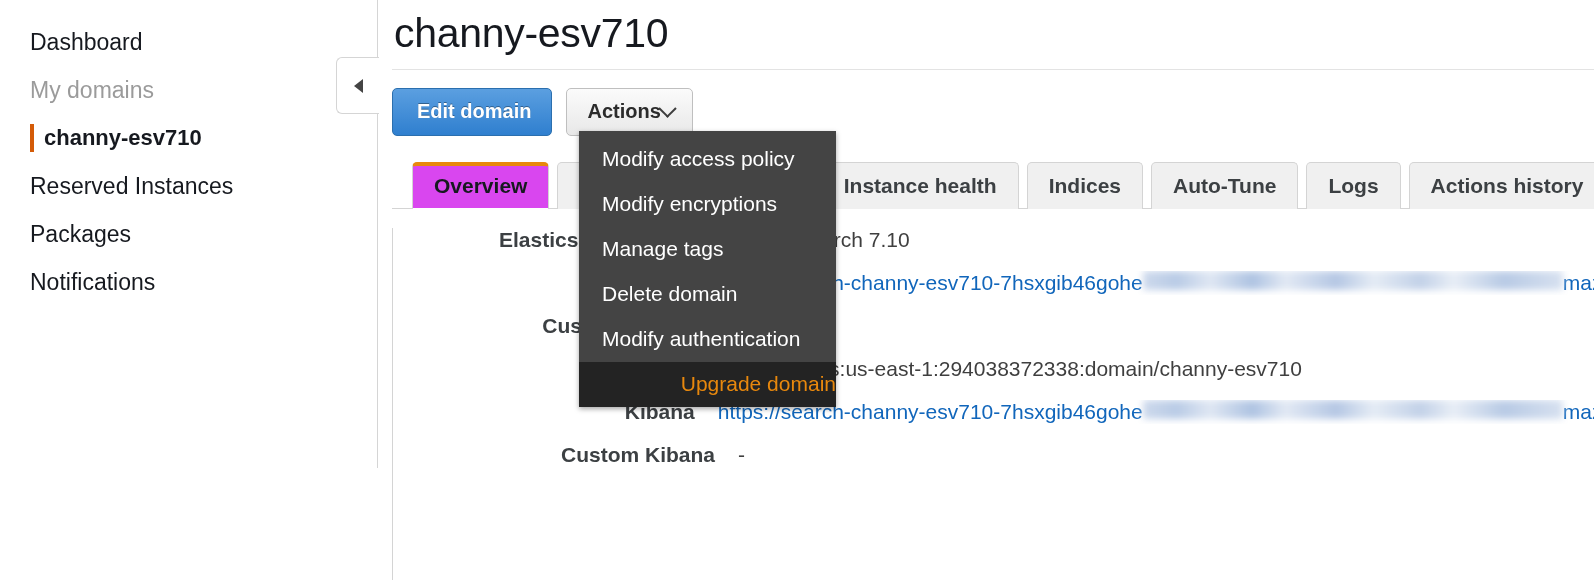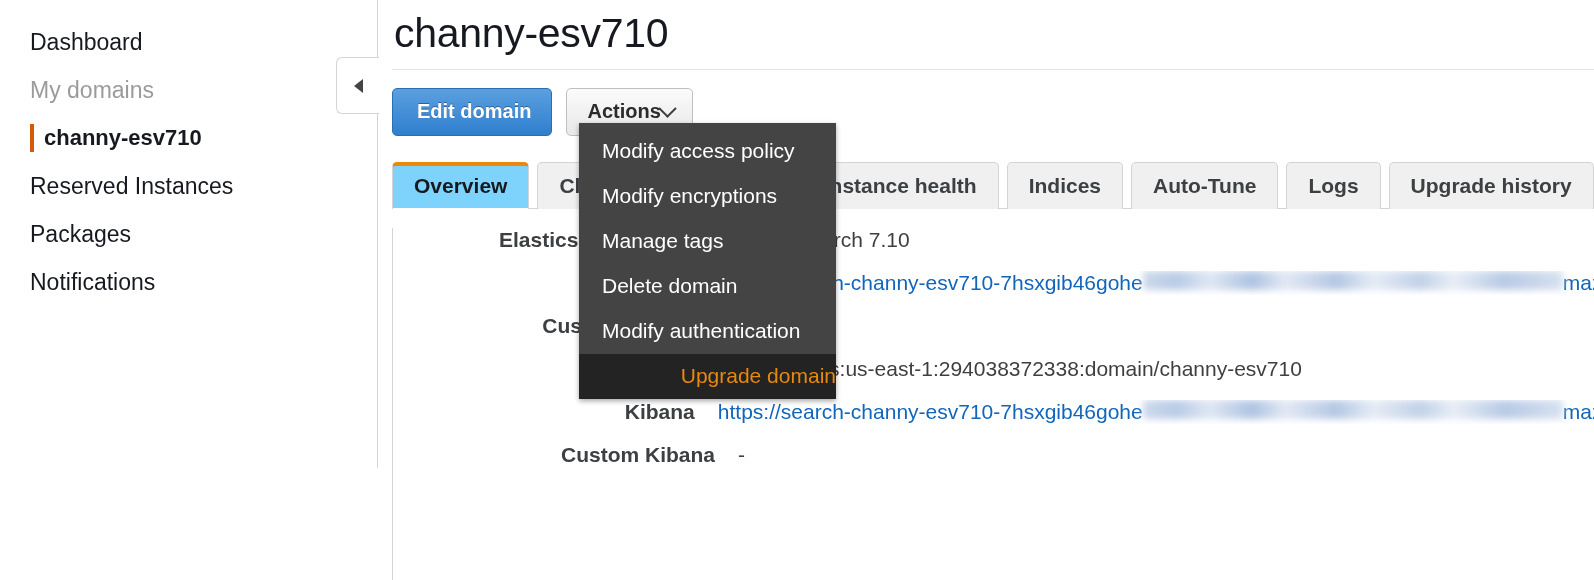--- a/index.html
+++ b/index.html
@@ -141,21 +141,21 @@
     width: 11px; height: 11px;
     border-right: 2.5px solid #3d3d3d;
     border-bottom: 2.5px solid #3d3d3d;
     transform: rotate(45deg) translate(-2px,-2px);
   }
 
   
   #actions-menu {
     position: absolute;
     left: 187px;
-    top: 123px;
+    top: 131px;
     width: 257px;
     background: #444444;
     z-index: 40;
     padding: 6px 0 0 0;
     box-sizing: border-box;
     box-shadow: 0 2px 5px rgba(0,0,0,.35);
   }
   .menu-item {
     font-size: 21px;
     color: #ffffff;
@@ -195,25 +195,26 @@
     border: 1px solid #d4d4d4;
     border-bottom: none;
     border-radius: 5px 5px 0 0;
     padding: 11px 21px 11px 21px;
     box-sizing: border-box;
     white-space: nowrap;
     cursor: pointer;
     z-index: 1;
   }
   .tab.active {
-    background: #7dd3fc;
+    background: #d946ef;
     color: #16191f;
     border-top: 4px solid #e8880d;
     padding-top: 8px;
     z-index: 3;
+    margin-left: 20px;
   }
   .tab.active::after {
     content: "";
     position: absolute;
     left: 0; right: 0; bottom: -1px;
     height: 2px;
     background: #ffffff;
   }
 
   
@@ -317,21 +318,21 @@
     <div class="tab">
       <span>Indices</span>
     </div>
     <div class="tab">
       <span>Auto-Tune</span>
     </div>
     <div class="tab">
       <span>Logs</span>
     </div>
     <div class="tab">
-      <span>Upgrade history</span>
+      <span>Actions history</span>
     </div>
   </div>
 
   <div id="detail-panel">
 
     <div class="detail-row">
       <div class="detail-label">Elasticsearch version</div>
       <div class="detail-value">Elasticsearch 7.10</div>
     </div>
 

